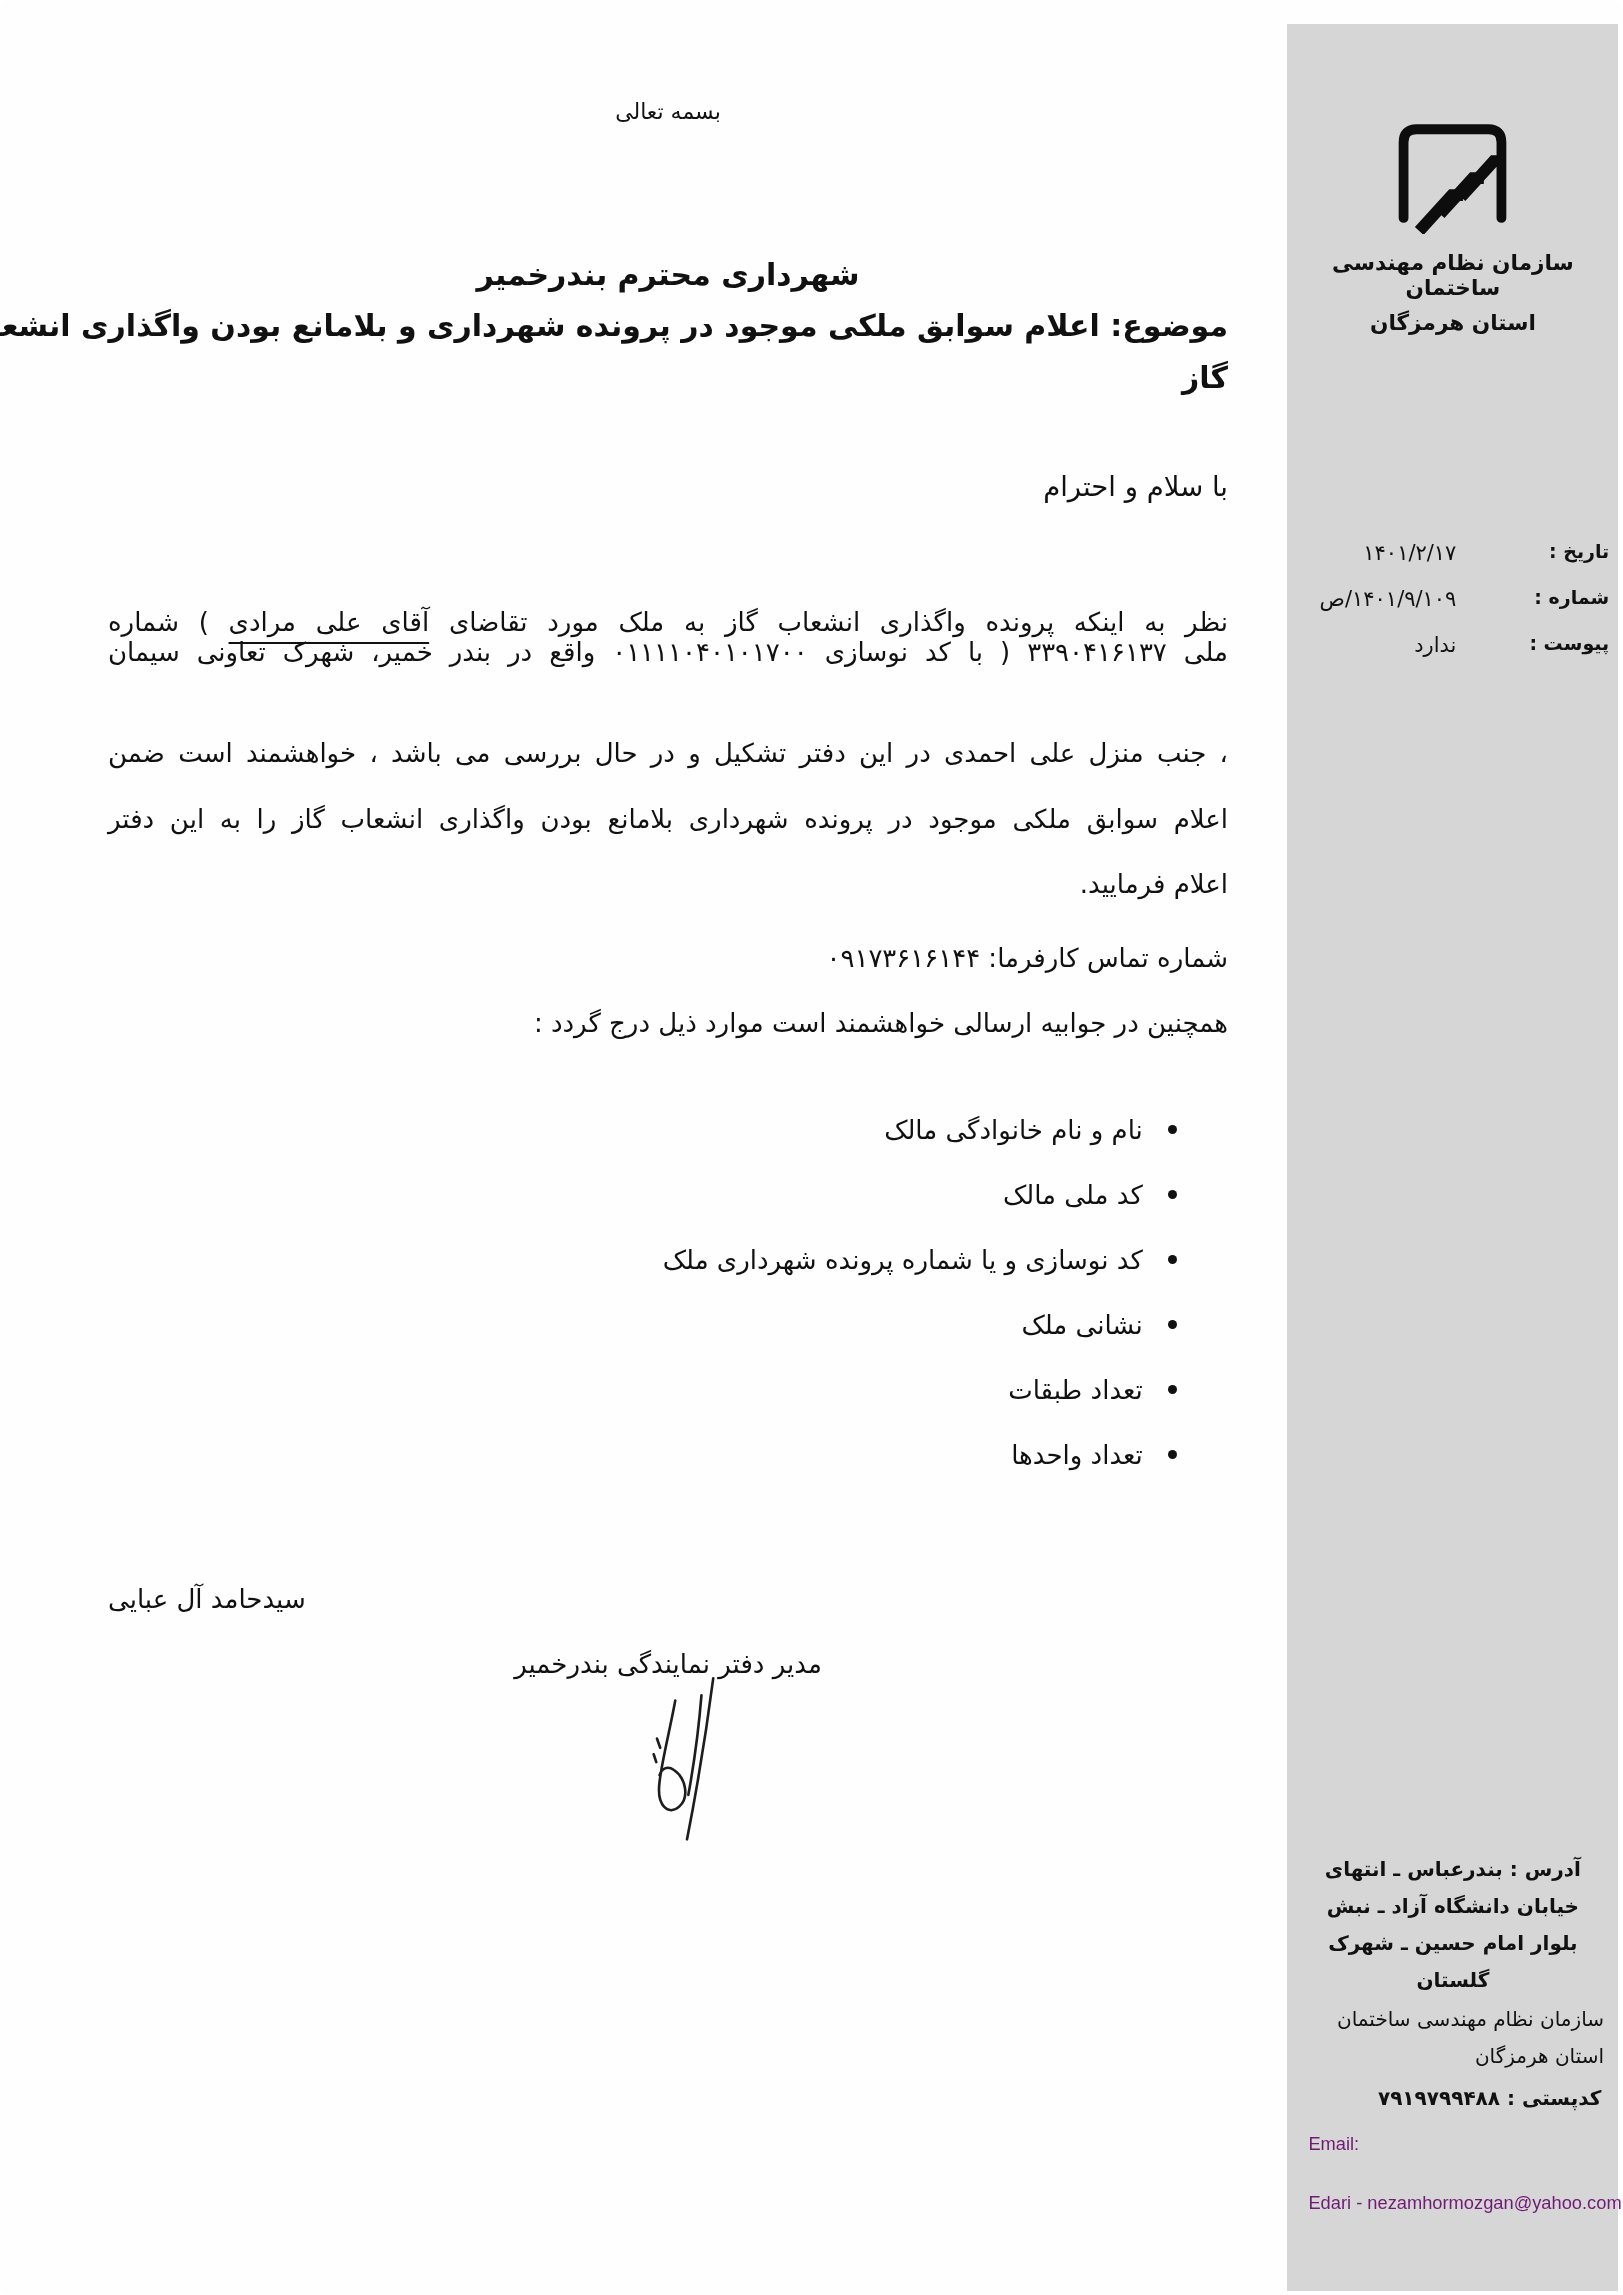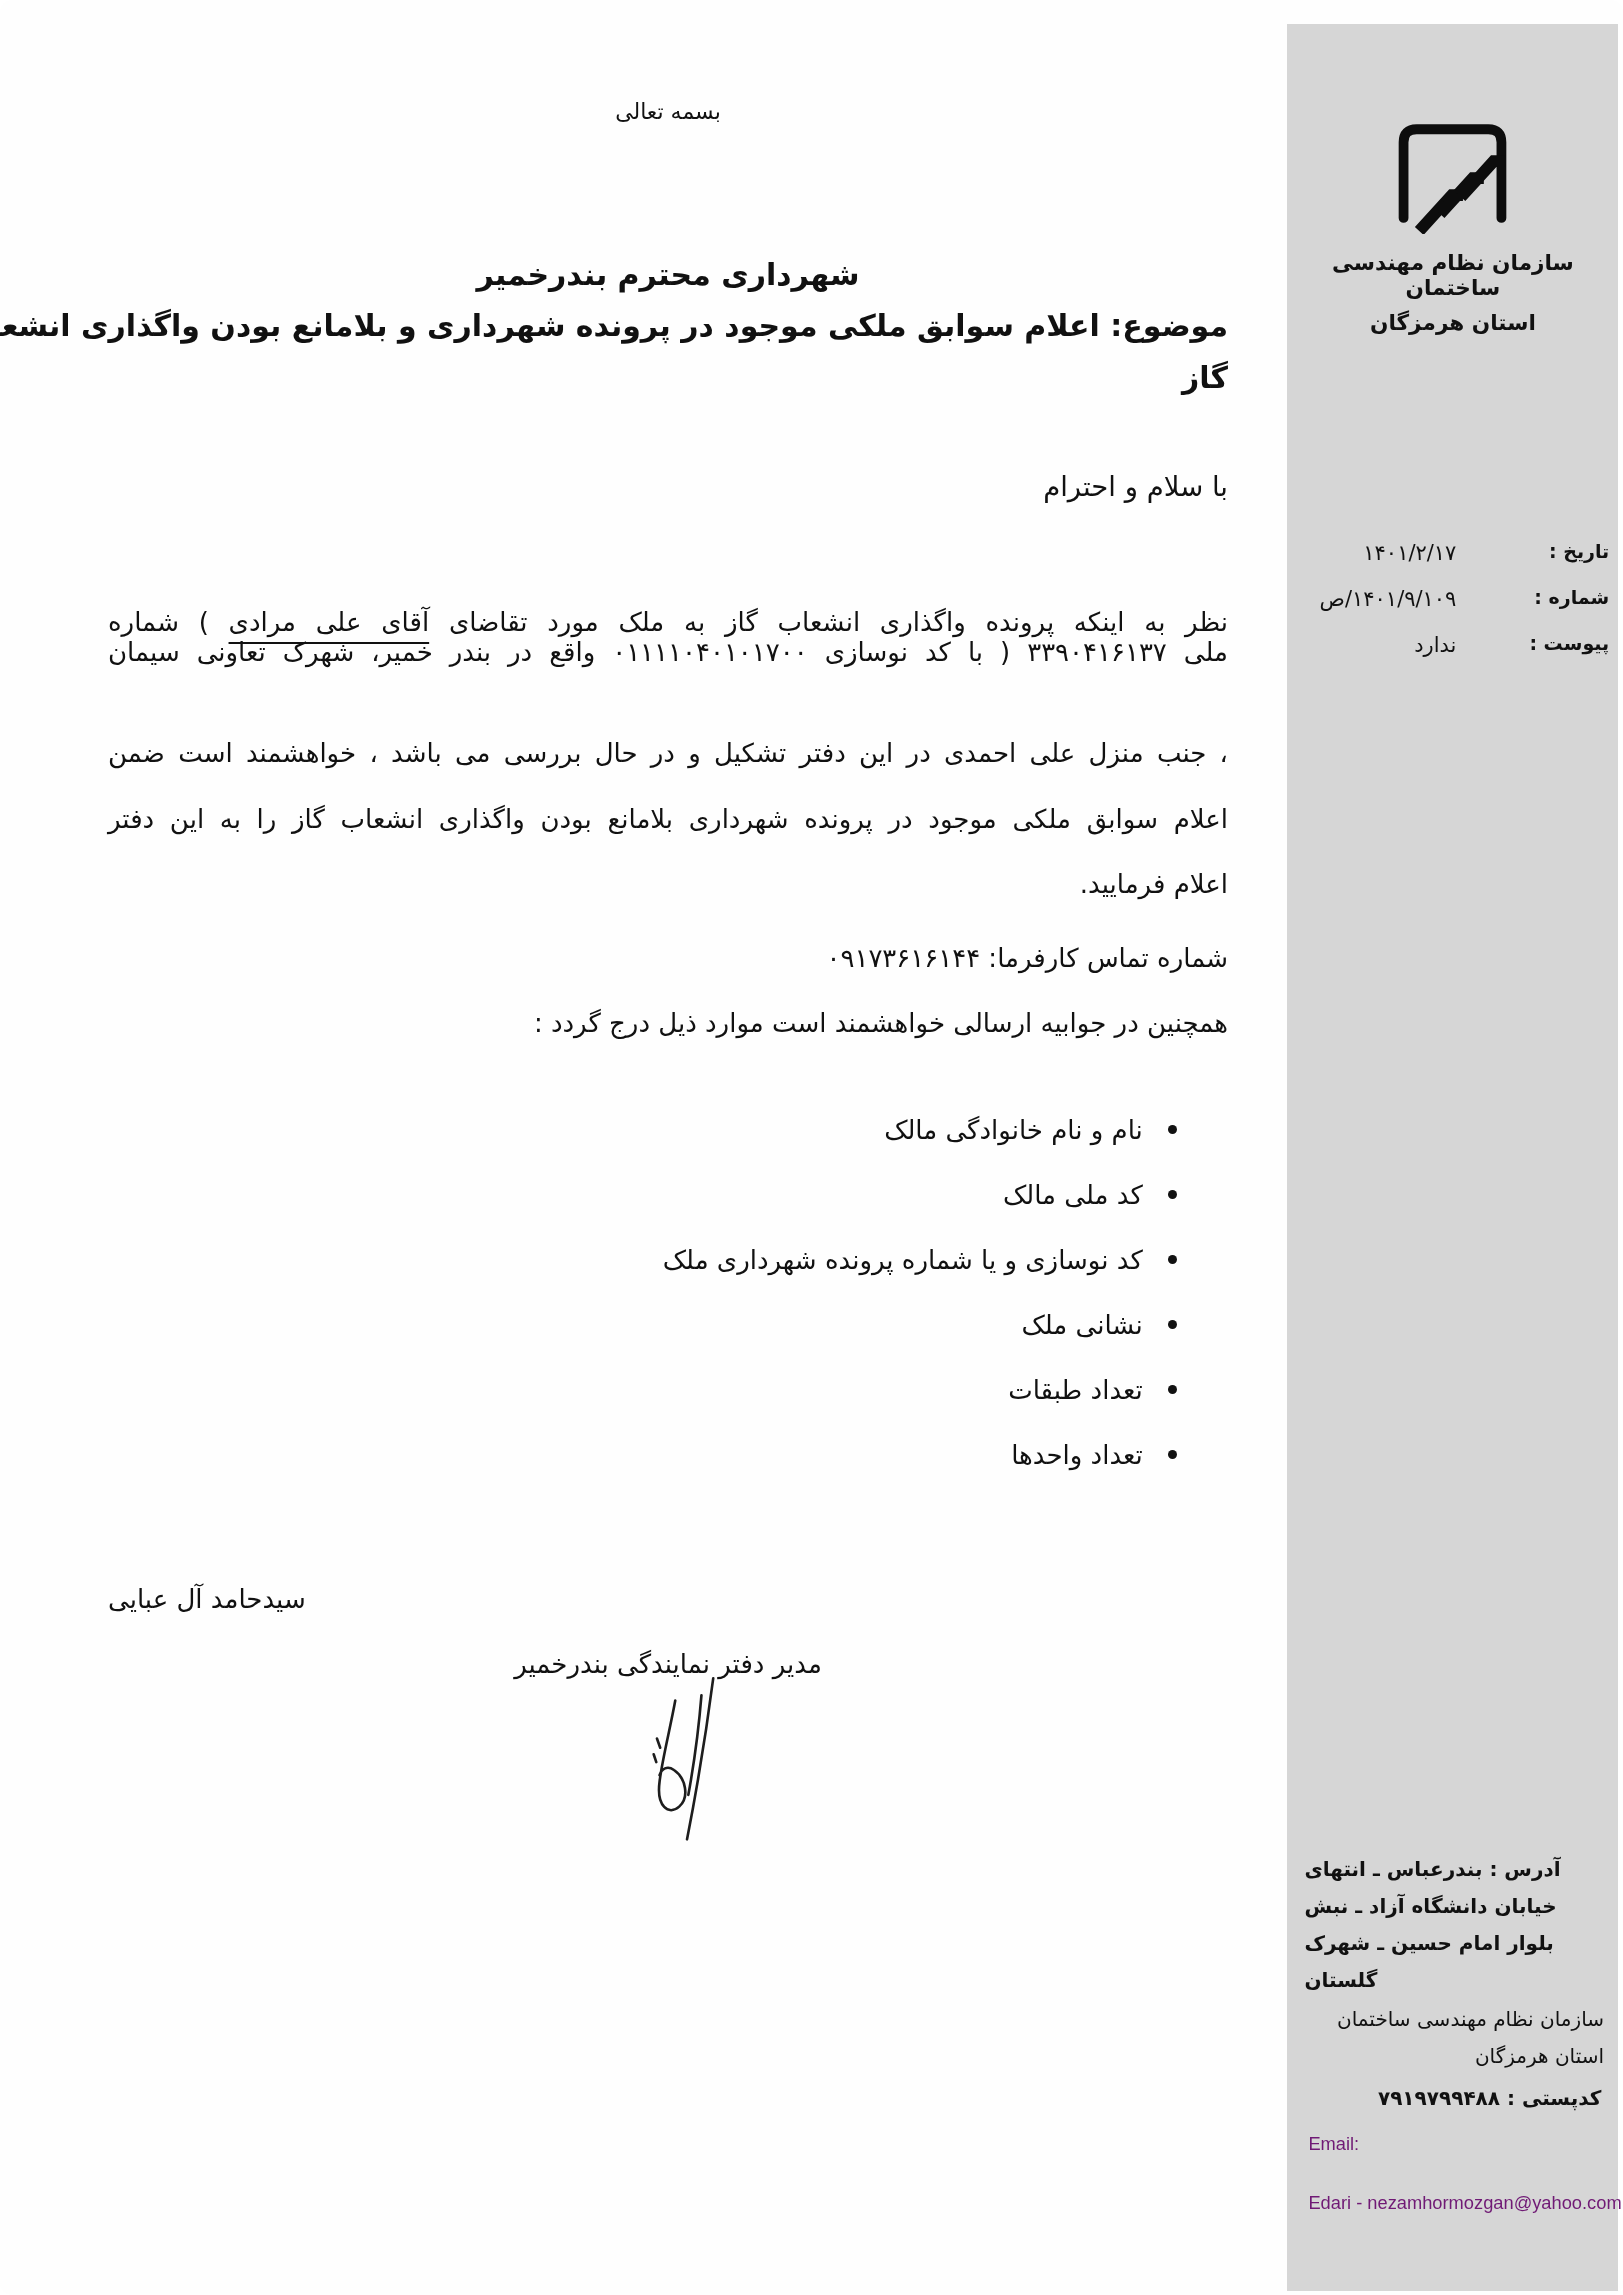--- a/index.html
+++ b/index.html
@@ -29,21 +29,21 @@
   .sig-scribble{position:absolute;top:1673px;left:528px;width:89px;height:173px;}
   
   .sidebar{position:absolute;top:24px;right:4.6px;width:331px;height:2267px;background:#d6d6d6;}
   .logo{display:block;margin:84px auto 0;}
   .org1{margin-top:15.7px;font-weight:bold;font-size:21.6px;text-align:center;}
   .org2{margin-top:10.5px;font-weight:bold;font-size:21.6px;text-align:center;}
   .meta{position:absolute;top:516px;left:0;right:0;}
   .meta-row{position:relative;height:46px;}
   .meta-label{position:absolute;right:9.2px;top:0;font-weight:bold;font-size:19px;white-space:nowrap;}
   .meta-value{position:absolute;right:162px;top:1.3px;font-size:21px;white-space:nowrap;}
-  .address{position:absolute;top:1827px;left:0;right:0;padding:0 17px;font-weight:bold;font-size:20px;line-height:37px;text-align:left;}
+  .address{position:absolute;top:1827px;left:0;right:0;padding:0 17px;font-weight:bold;font-size:20px;line-height:37px;text-align:center;}
   .org-footer{position:absolute;top:1977px;left:0;right:0;padding:0 14.4px;font-size:20px;line-height:37px;text-align:right;}
   .postal{position:absolute;top:2062px;left:0;right:0;padding:0 17px;font-weight:bold;font-size:20px;text-align:right;}
   .email-block{position:absolute;top:2109px;left:21px;right:13px;direction:ltr;text-align:left;
                font-family:"Liberation Sans",sans-serif;font-size:18.3px;color:#701a75;}
   .email-label{display:block;}
   .email-value{display:block;margin-top:37px;white-space:nowrap;}
   svg{display:block;}
 </style>
 </head>
 <body>

